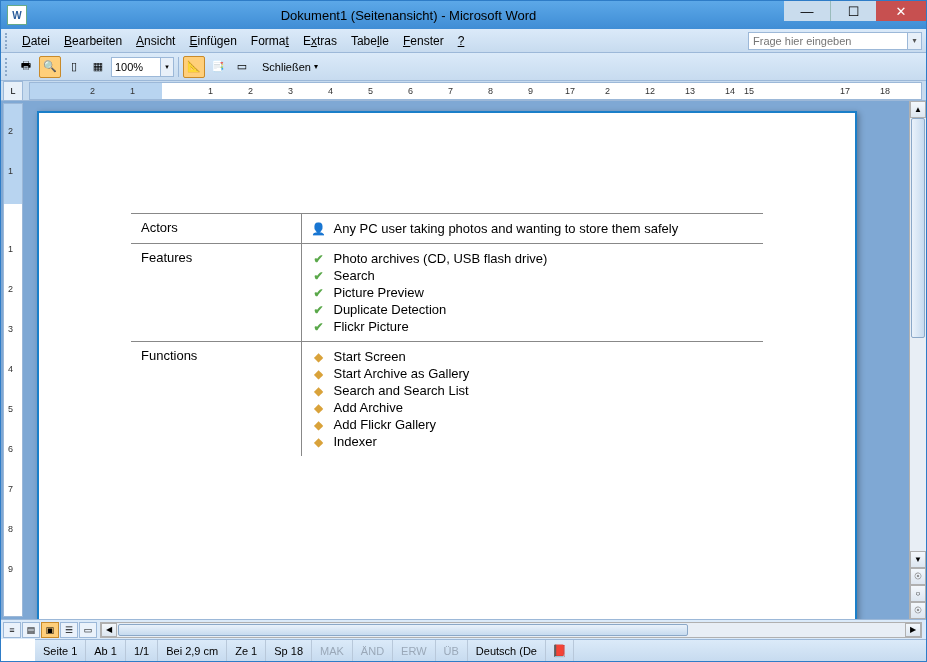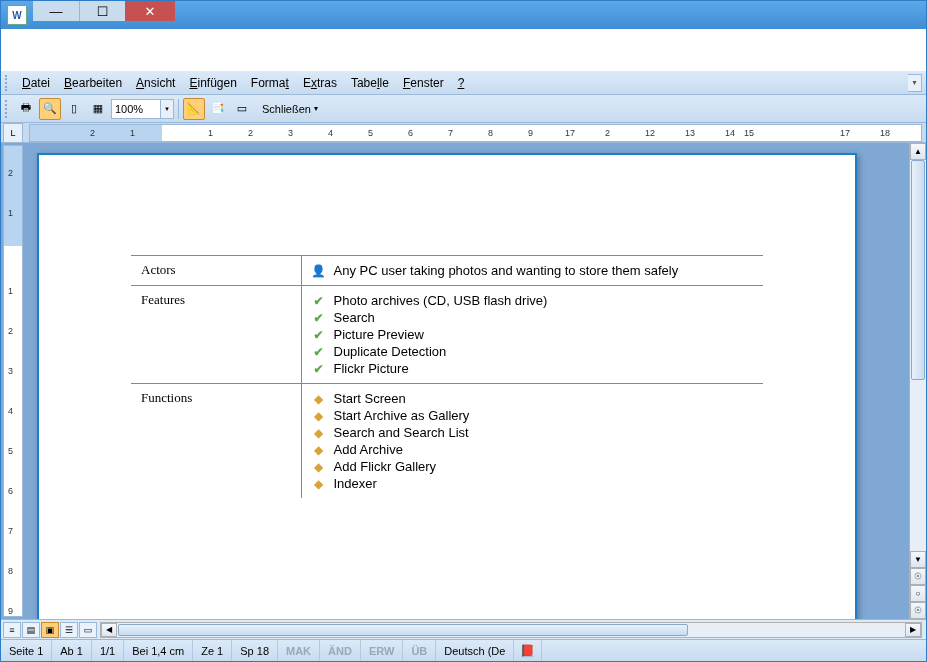--- a/index.html
+++ b/index.html
@@ -10,21 +10,21 @@
 .titlebar { height: 28px; background: linear-gradient(#5ca8e8, #3f8dd5); display: flex; align-items: center; color: #000; position: relative; }
 .titlebar .app-icon { width: 20px; height: 20px; margin: 0 6px; background: #fff; border: 1px solid #6a8; display: flex; align-items: center; justify-content: center; font-size: 10px; color: #2a5c9a; font-weight: bold; }
 .titlebar .title-text { flex: 1; text-align: center; font-size: 13px; color: #000; }
 .titlebar .win-controls { display: flex; height: 100%; }
 .titlebar .win-btn { width: 46px; height: 20px; display: flex; align-items: center; justify-content: center; font-size: 13px; color: #000; cursor: pointer; }
 .titlebar .win-btn.min { background: #c9dced; }
 .titlebar .win-btn.max { background: #c9dced; border-left: 1px solid #9bb; }
 .titlebar .win-btn.close { background: #c75050; color: #fff; width: 50px; }
 
 
-.menubar { height: 24px; background: linear-gradient(#dbeaf9, #c7dbef); border-bottom: 1px solid #9cb8d8; display: flex; align-items: center; padding: 0 4px; margin-top: 42px; }
+.menubar { height: 24px; background: linear-gradient(#dbeaf9, #c7dbef); border-bottom: 1px solid #9cb8d8; display: flex; align-items: center; padding: 0 4px; }
 .menubar .grip { width: 6px; height: 16px; border-left: 2px dotted #8ba8c8; margin-right: 4px; }
 .menubar .menu-item { padding: 3px 7px; cursor: pointer; font-size: 12px; }
 .menubar .menu-item u { text-decoration: underline; }
 .menubar .question-box { flex: 1; display: flex; justify-content: flex-end; align-items: center; }
 .menubar .question-input { width: 160px; height: 18px; border: 1px solid #9cb8d8; background: #fff; padding: 0 4px; font-size: 11px; color: #888; }
 .menubar .question-drop { width: 14px; height: 18px; border: 1px solid #9cb8d8; border-left: none; background: #e8f0f9; display: flex; align-items: center; justify-content: center; font-size: 8px; color: #555; }
 
 
 .toolbar { height: 28px; background: linear-gradient(#dbeaf9, #c7dbef); border-bottom: 1px solid #9cb8d8; display: flex; align-items: center; padding: 0 4px; gap: 2px; }
 .toolbar .grip { width: 6px; height: 18px; border-left: 2px dotted #8ba8c8; margin-right: 2px; }
@@ -46,21 +46,21 @@
 
 .doc-area { flex: 1; background: #7fa8d4; display: flex; overflow: hidden; position: relative; }
 .ruler-v { width: 20px; background: #fff; border: 1px solid #9cb8d8; margin: 2px 0 2px 2px; position: relative; overflow: hidden; }
 .ruler-v .marg-top { position: absolute; top: 0; left: 0; right: 0; height: 100px; background: #b8d4f0; }
 .ruler-v .tick { position: absolute; left: 4px; font-size: 9px; color: #333; }
 .doc-viewport { flex: 1; overflow: hidden; padding: 10px 14px 0 14px; position: relative; }
 .page { width: 820px; background: #fff; border: 2px solid #1a7fc9; box-shadow: 2px 2px 6px rgba(0,0,0,.3); padding: 100px 92px 10px 92px; min-height: 510px; }
 .page h2 { font-size: 18px; font-weight: bold; margin-bottom: 24px; }
 .req-table { width: 100%; border-collapse: collapse; }
 .req-table td { padding: 6px 10px; vertical-align: top; font-size: 13px; border-top: 1px solid #888; }
-.req-table td.label { width: 170px; border-right: 1px solid #888; font-family: Liberation Serif, serif; }
+.req-table td.label { width: 170px; border-right: 1px solid #888; }
 .req-table td.items { }
 .item-row { display: flex; align-items: center; gap: 8px; padding: 1px 0; }
 .icn { width: 14px; height: 14px; display: inline-flex; align-items: center; justify-content: center; font-size: 12px; }
 .icn.actor { color: #5a8cc0; }
 .icn.check { color: #5aa84a; font-weight: bold; }
 .icn.cube { color: #d9a23a; }
 .icn.feather { color: #6a7cc0; }
 
 
 .scroll-v { width: 17px; background: #e8eef5; border-left: 1px solid #b0b0b0; display: flex; flex-direction: column; }
@@ -70,52 +70,54 @@
 
 
 .view-row { height: 20px; background: #dbeaf9; border-top: 1px solid #9cb8d8; display: flex; align-items: center; padding: 0 2px; gap: 1px; }
 .view-btn { width: 18px; height: 16px; border: 1px solid #9cb8d8; background: #eaf2fb; display: flex; align-items: center; justify-content: center; font-size: 9px; cursor: pointer; }
 .view-btn.active { background: #ffcf7a; border-color: #c88a2a; }
 .h-scroll { flex: 1; height: 16px; background: #e8eef5; border: 1px solid #b0b0b0; margin: 0 2px; position: relative; }
 .h-scroll .sthumb-h { position: absolute; top: 1px; bottom: 1px; left: 17px; width: 570px; background: linear-gradient(#eaf2fb,#c7dbef); border: 1px solid #8ba8c8; border-radius: 2px; }
 .h-scroll .sbtn { position: absolute; top: 0; width: 16px; height: 14px; background: linear-gradient(#f4f8fc,#dde6f0); border: 1px solid #b0b0b0; display: flex; align-items: center; justify-content: center; font-size: 8px; }
 
 
-.statusbar { height: 22px; background: linear-gradient(#dbeaf9,#c7dbef); border-top: 1px solid #9cb8d8; display: flex; align-items: center; font-size: 11px; }
+.statusbar { height: 22px; background: linear-gradient(#dbeaf9,#c7dbef); border-top: 1px solid #9cb8d8; display: flex; align-items: center; font-size: 11px; margin-left: 34px; }
 .statusbar .cell { padding: 0 8px; height: 100%; display: flex; align-items: center; border-right: 1px solid #b8c8da; }
-.statusbar .cell.dim { color: #9aa8b8; font-weight: bold; }
+.statusbar .cell.dim { color: #9aa8b8; }
 .statusbar .spring { flex: 1; }
 .statusbar .book-icn { color: #b04848; font-size: 12px; padding: 0 6px; }
 </style>
 </head>
 <body>
 
 <div class="window">
 
   <div class="titlebar">
     <div class="app-icon">W</div>
+    <div class="title-text">Dokument1 (Seitenansicht) - Microsoft Word</div>
     <div class="win-controls">
       <div class="win-btn min">—</div>
       <div class="win-btn max">☐</div>
       <div class="win-btn close">✕</div>
     </div>
   </div>
 
   <div class="menubar">
     <div class="grip"></div>
     <div class="menu-item"><u>D</u><span>atei</span></div>
     <div class="menu-item"><u>B</u>earbeiten</div>
     <div class="menu-item"><u>A</u>nsicht</div>
     <div class="menu-item"><u>E</u>infügen</div>
     <div class="menu-item">Forma<u>t</u></div>
     <div class="menu-item">E<u>x</u>tras</div>
     <div class="menu-item">Tabe<u>l</u>le</div>
     <div class="menu-item"><u>F</u>enster</div>
     <div class="menu-item"><u>?</u></div>
     <div class="question-box">
+      <input class="question-input" placeholder="Frage hier eingeben" style="">
       <div class="question-drop">▾</div>
     </div>
   </div>
 
   <div class="toolbar">
     <div class="grip"></div>
     <div class="tb-btn">
         <span>🖶</span>
       </div>
     <div class="tb-btn active">
@@ -284,21 +286,21 @@
       <div class="sbtn" style="left:0">◀</div>
       <div class="sthumb-h"></div>
       <div class="sbtn" style="right:0">▶</div>
     </div>
   </div>
 
   <div class="statusbar">
     <div class="cell"><span>Seite</span>&nbsp;<span>1</span></div>
     <div class="cell"><span>Ab</span>&nbsp;<span>1</span></div>
     <div class="cell">1/1</div>
-    <div class="cell"><span>Bei</span>&nbsp;<span>1,4 cm</span></div>
+    <div class="cell"><span>Bei</span>&nbsp;<span>2,9 cm</span></div>
     <div class="cell"><span>Ze</span>&nbsp;<span>1</span></div>
     <div class="cell"><span>Sp</span>&nbsp;<span>18</span></div>
     <div class="cell dim">MAK</div>
     <div class="cell dim">ÄND</div>
     <div class="cell dim">ERW</div>
     <div class="cell dim">ÜB</div>
     <div class="cell">Deutsch (De</div>
     <div class="cell book-icn">📕</div>
     <div class="spring"></div>
   </div>

